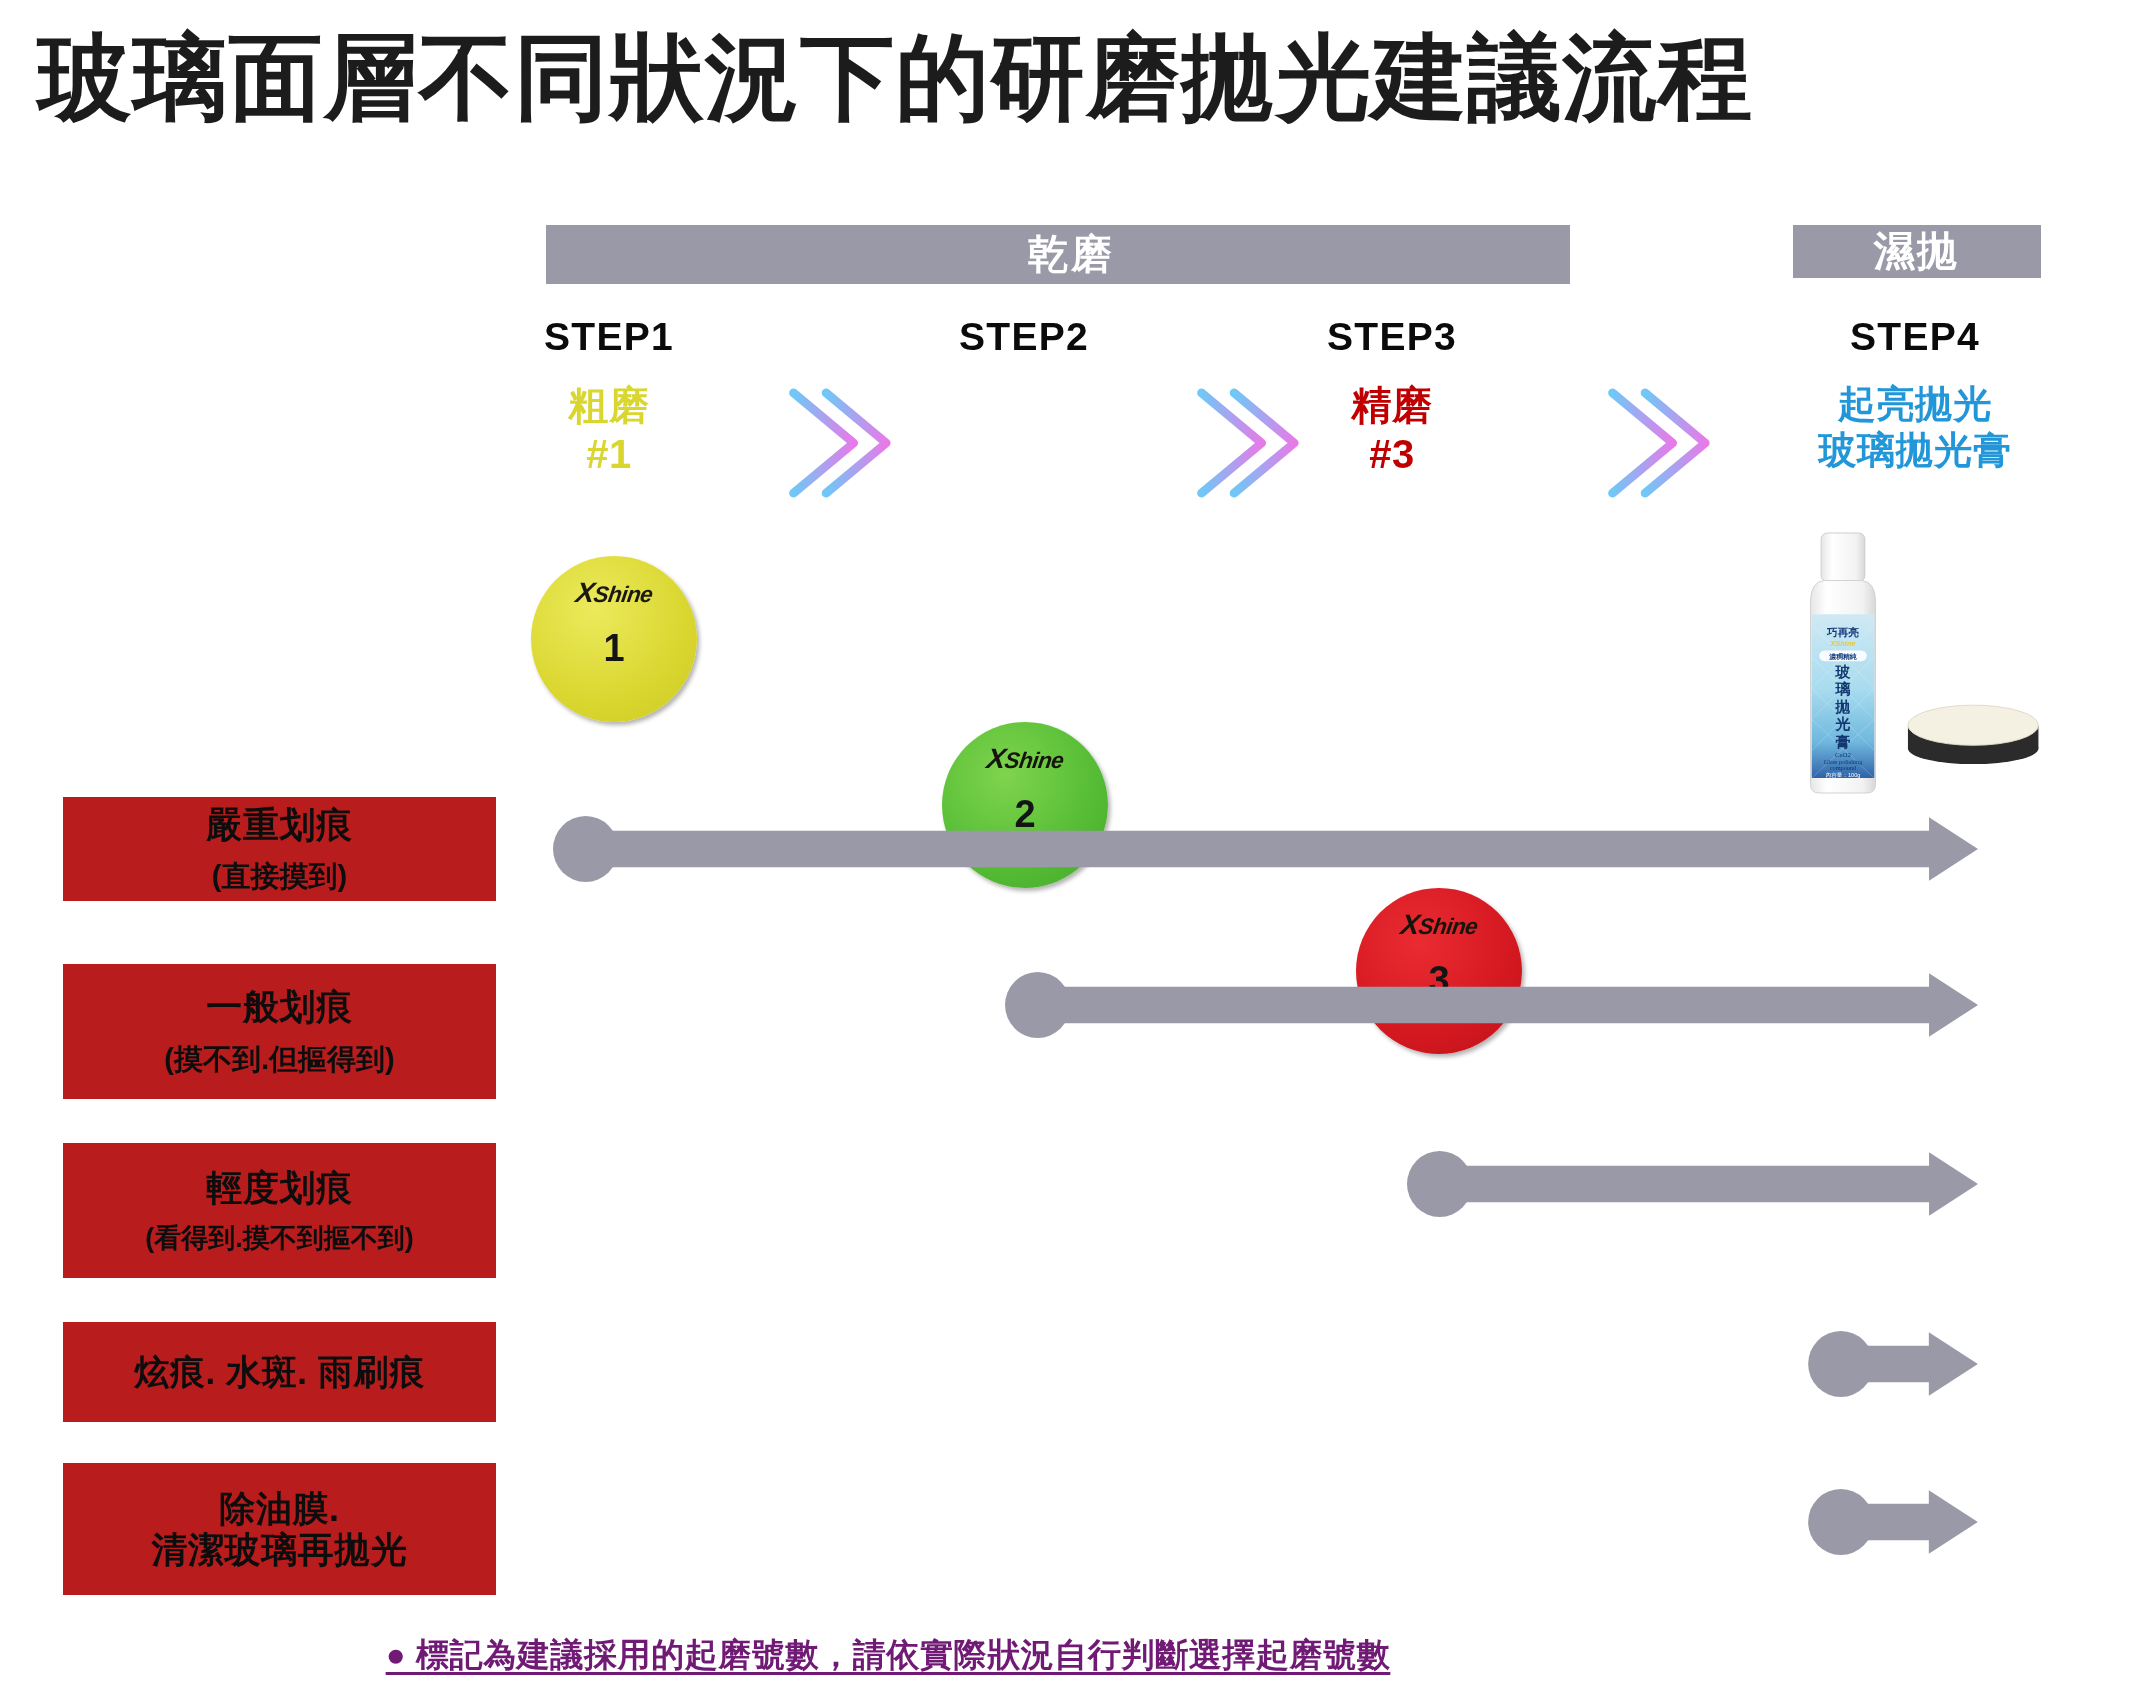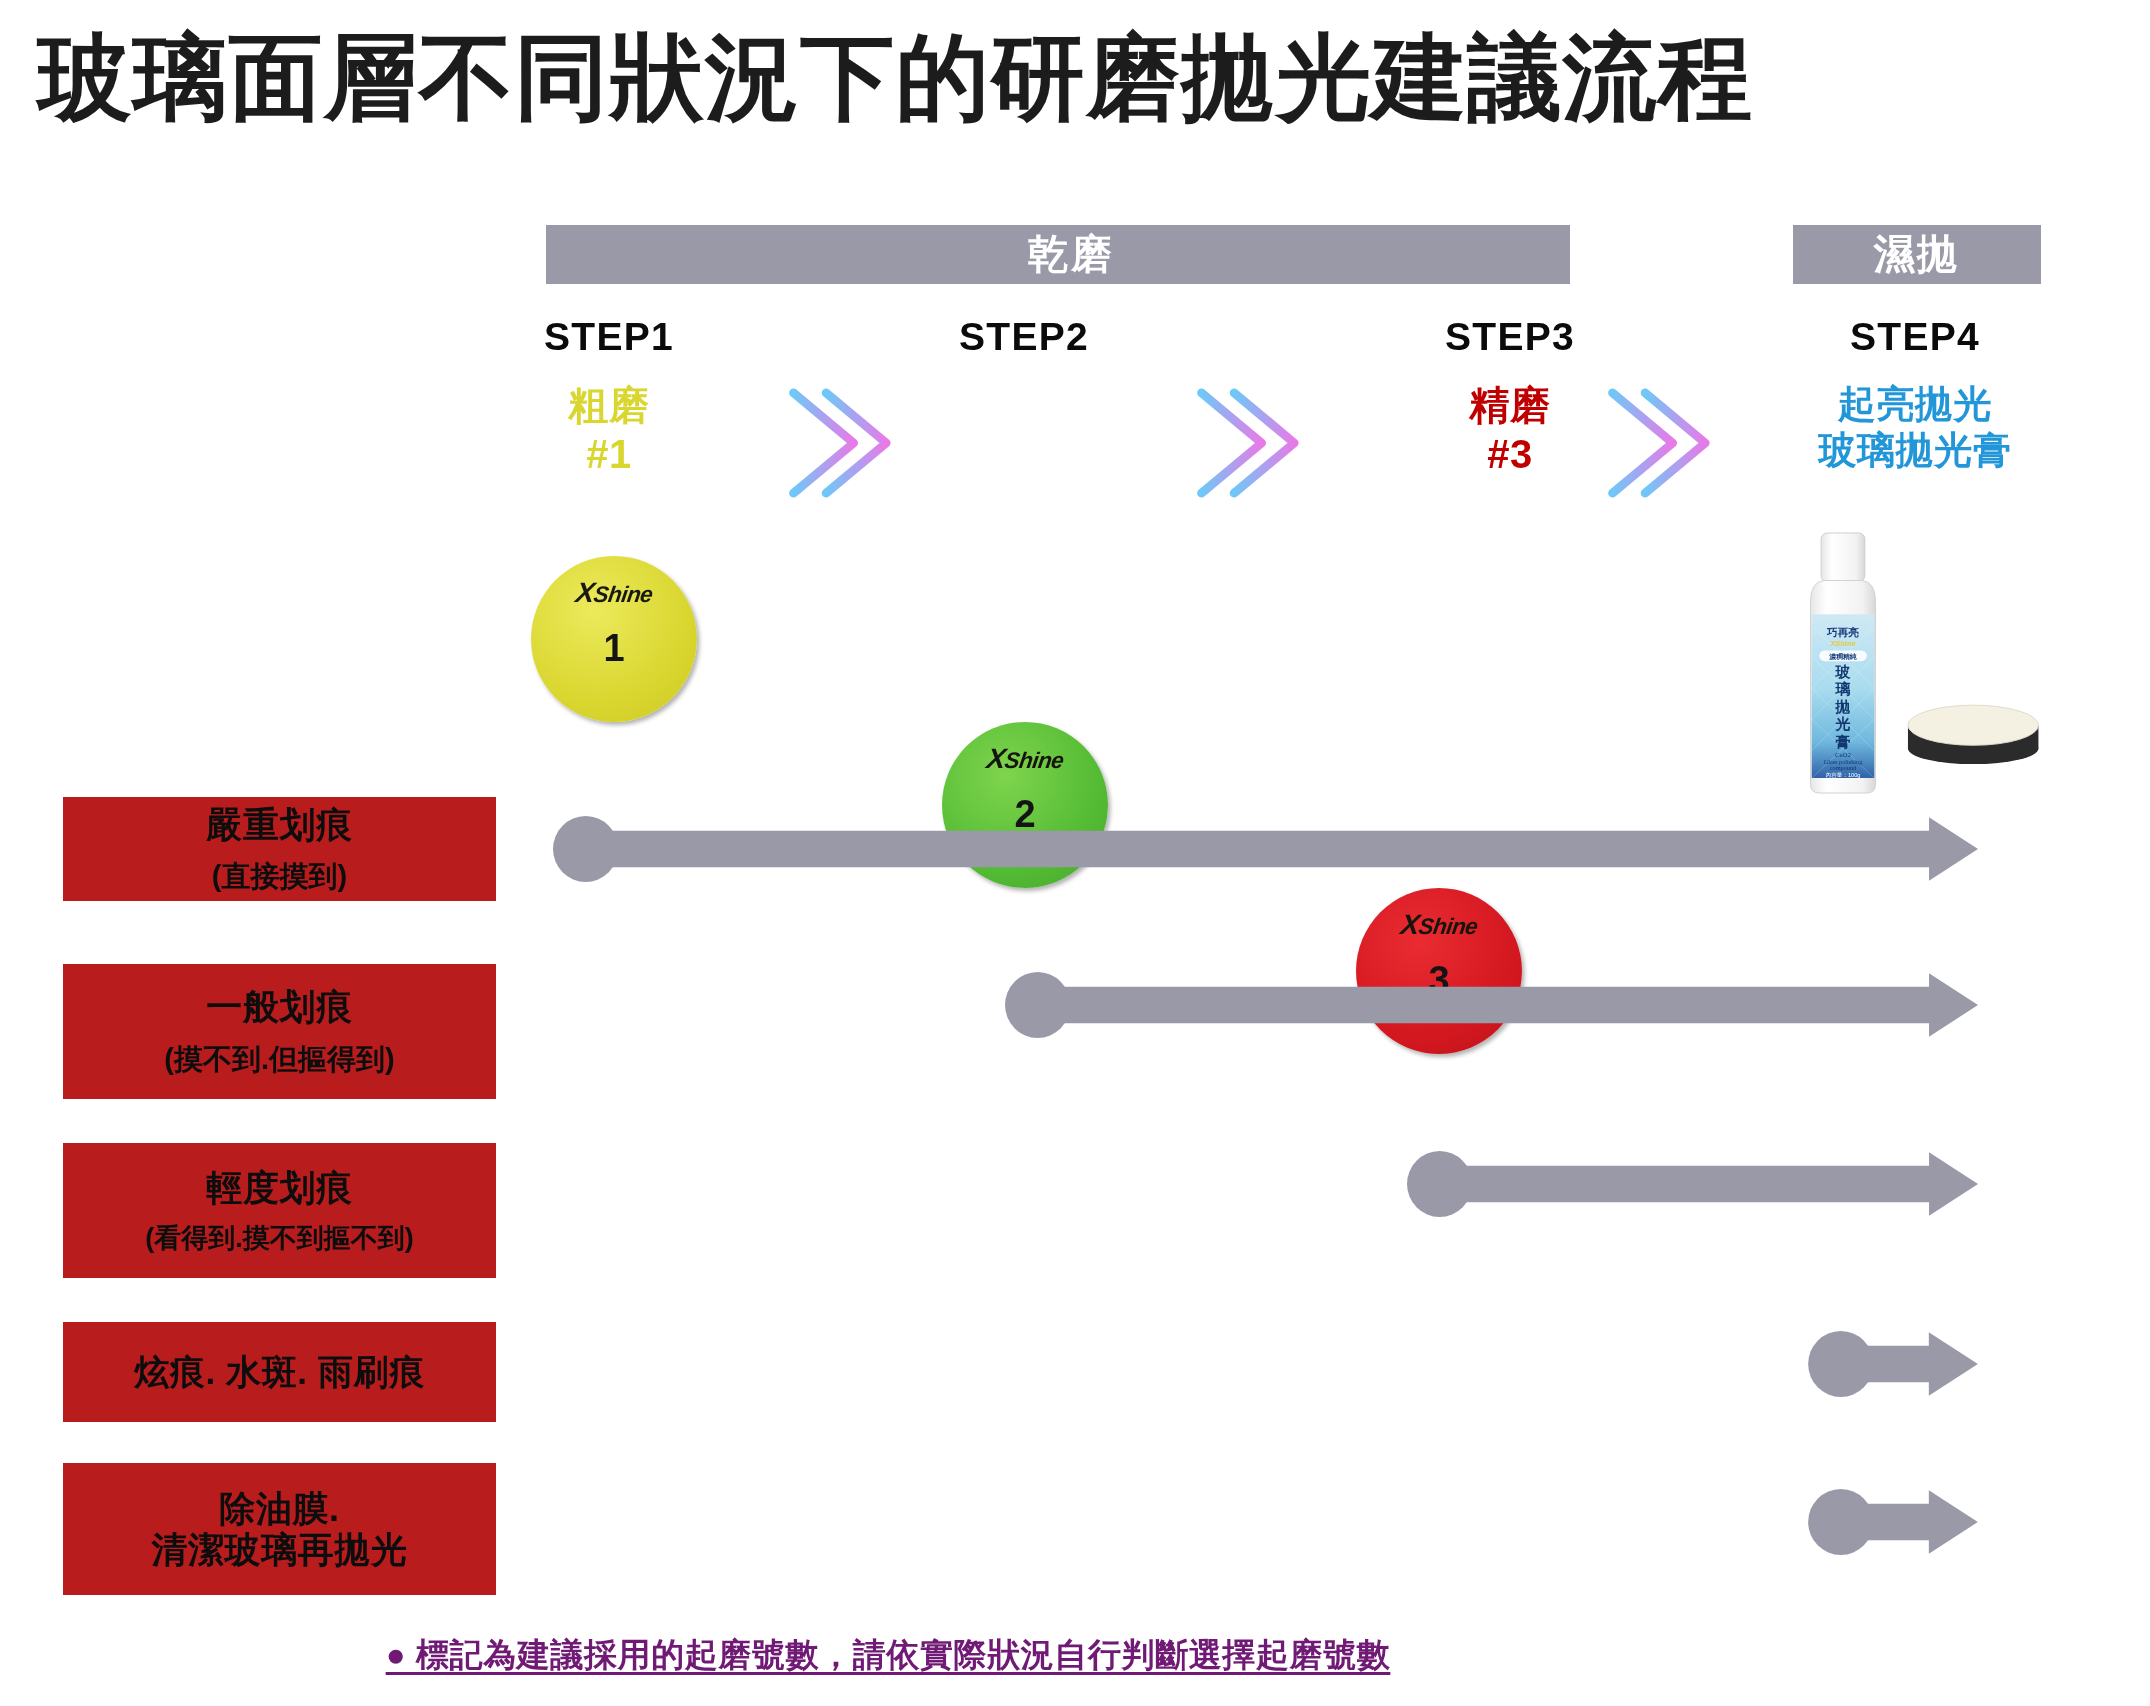--- a/index.html
+++ b/index.html
@@ -17,34 +17,34 @@
     letter-spacing:1.3px;line-height:1.25;white-space:nowrap;
   }
 
   
   .phase-bar{
     background:#9a99a8;color:#ffffff;
     display:flex;align-items:center;justify-content:center;
     font-size:41px;font-weight:bold;letter-spacing:2.5px;
   }
   #phase-dry{left:546px;top:225px;width:998px;height:59px;padding-left:26px;}
-  #phase-wet{left:1793px;top:225px;width:248px;height:59px;}
+  #phase-wet{left:1793px;top:225px;width:248px;height:53px;}
 
   
   .step-col{width:264px;text-align:center;}
   .step-num{
     font-size:39px;font-weight:bold;color:#0b0b0b;
     letter-spacing:1.3px;line-height:1;margin-bottom:25px;
   }
   .step-name{
     font-size:40px;font-weight:bold;line-height:1.22;letter-spacing:0.6px;
   }
   #step1{left:477px;top:317px;}
   #step2{left:892px;top:317px;}
-  #step3{left:1378px;top:317px;text-align:center;}
+  #step3{left:1260px;top:317px;text-align:center;}
   #step4{left:1739px;top:317px;width:352px;}
   #step4 .step-name{font-size:38px;}
 
   
   .chevron{width:119px;height:126px;}
   #chev-1{left:776px;top:380px;}
   #chev-2{left:1184px;top:380px;}
   #chev-3{left:1595px;top:380px;}
 
   

